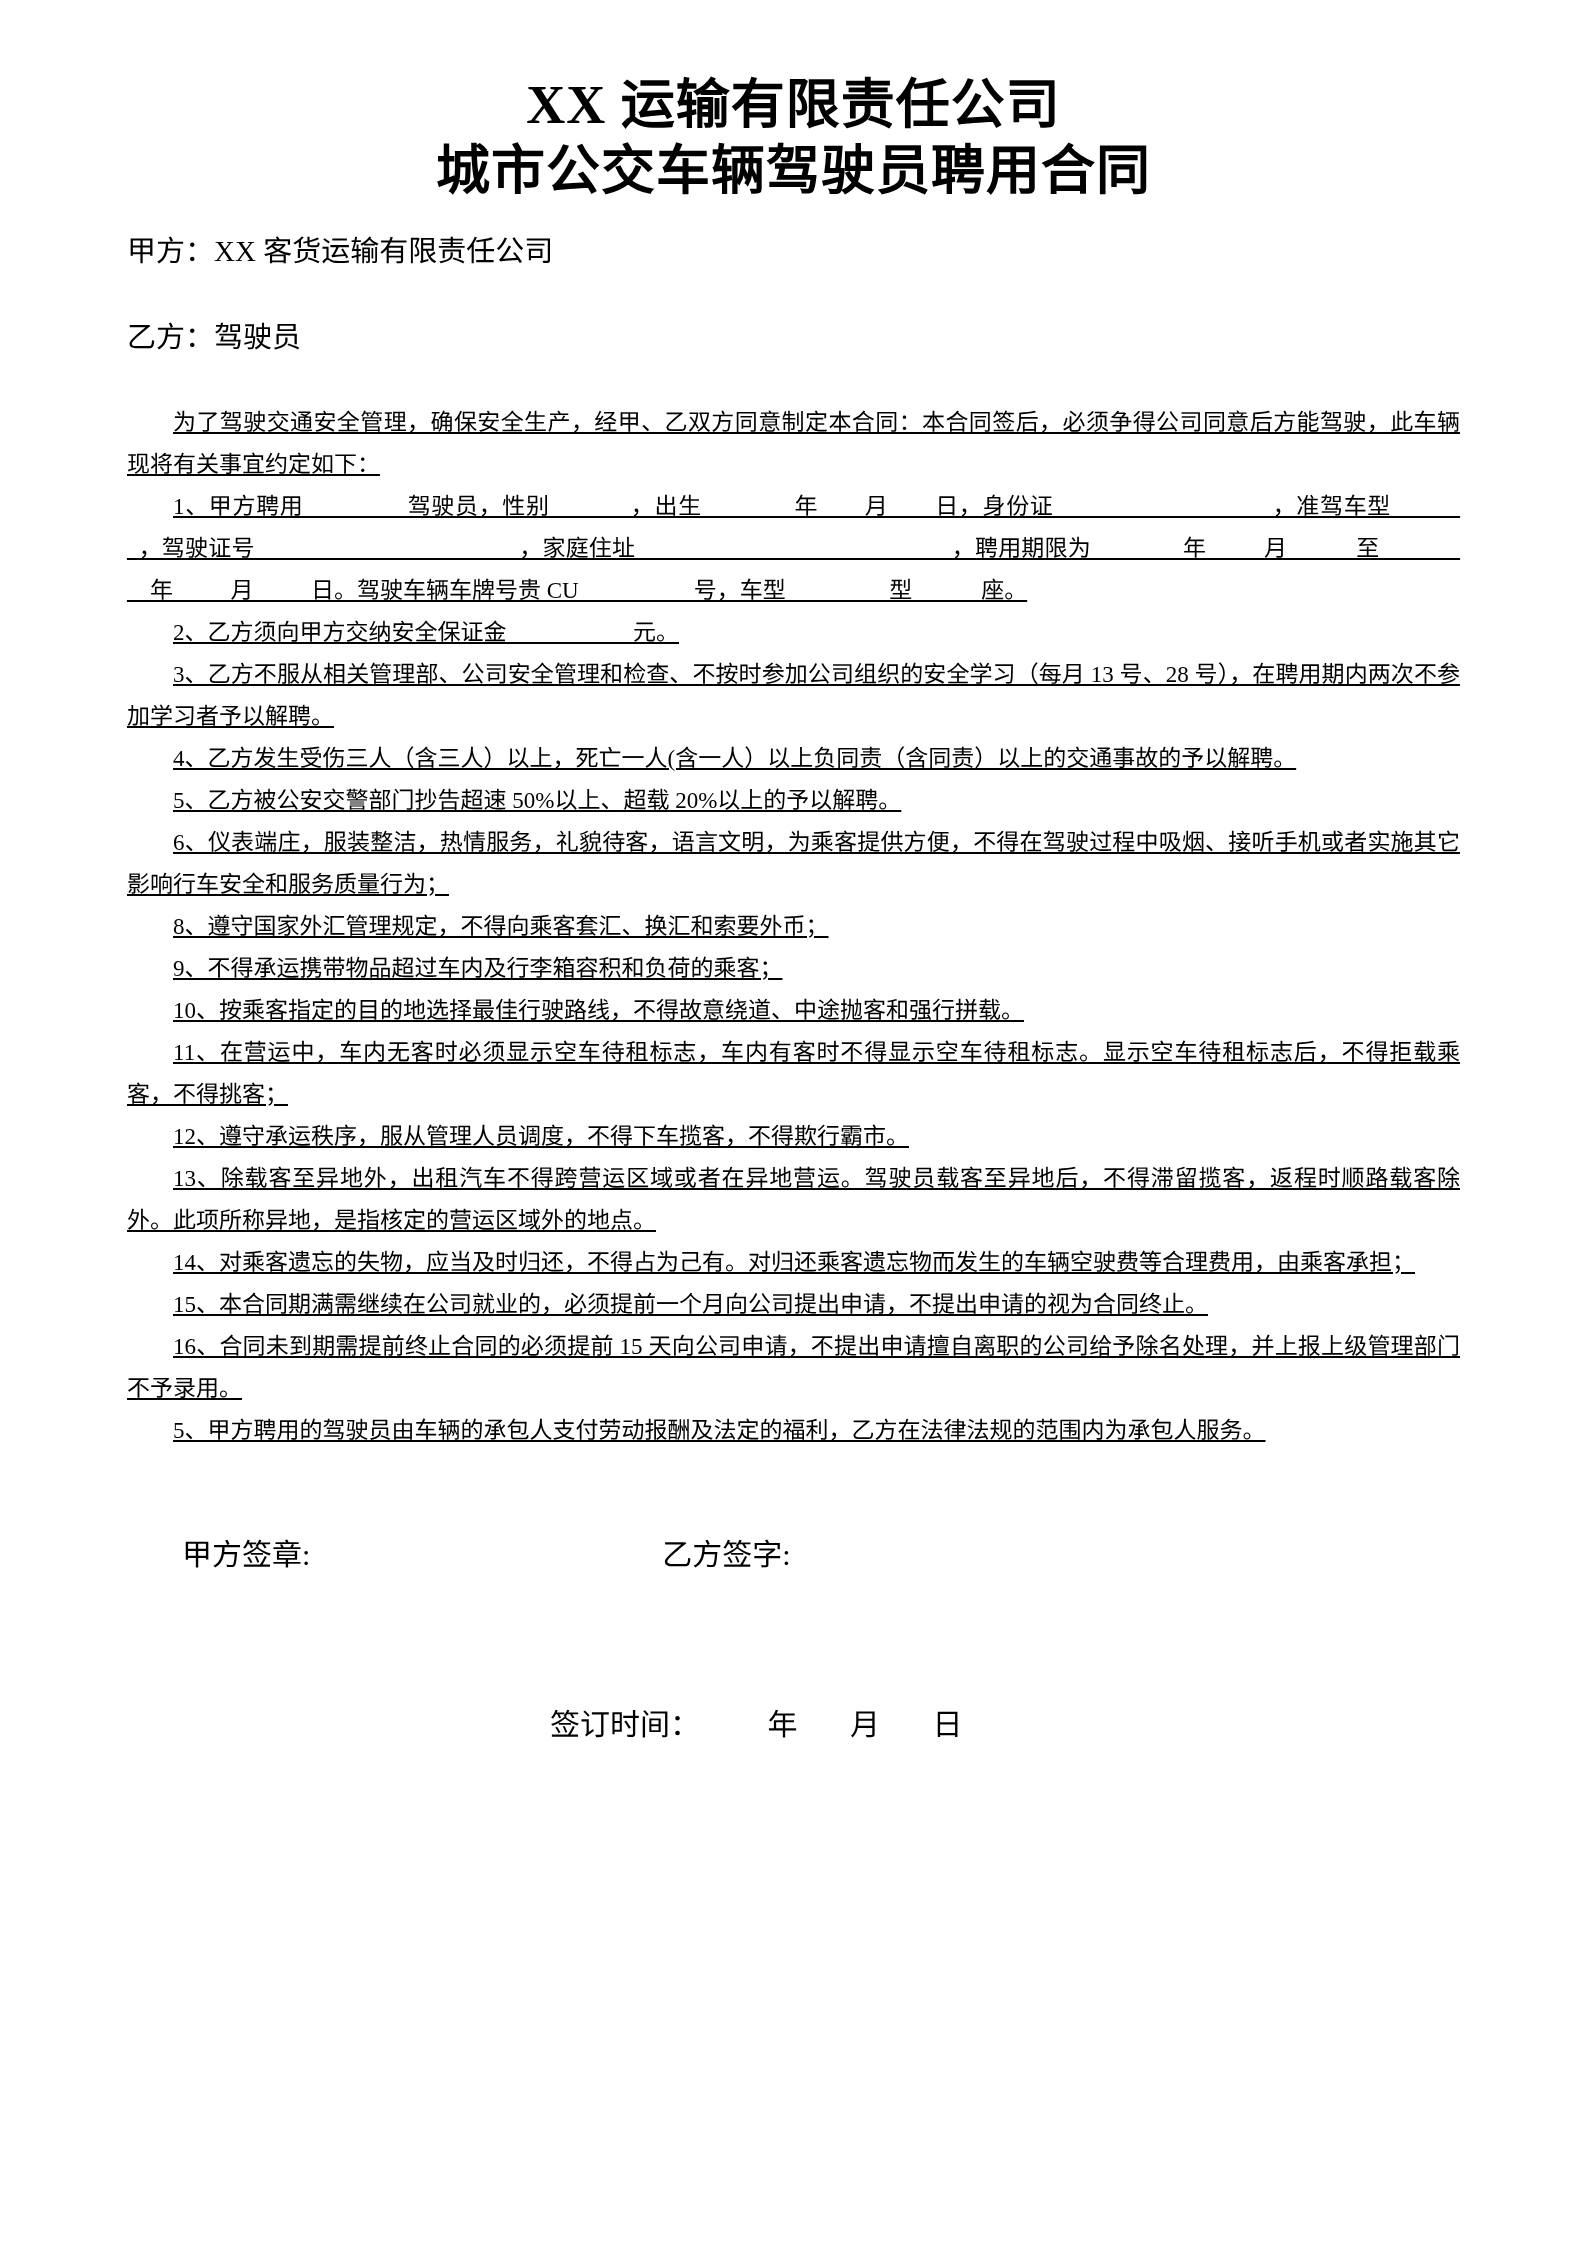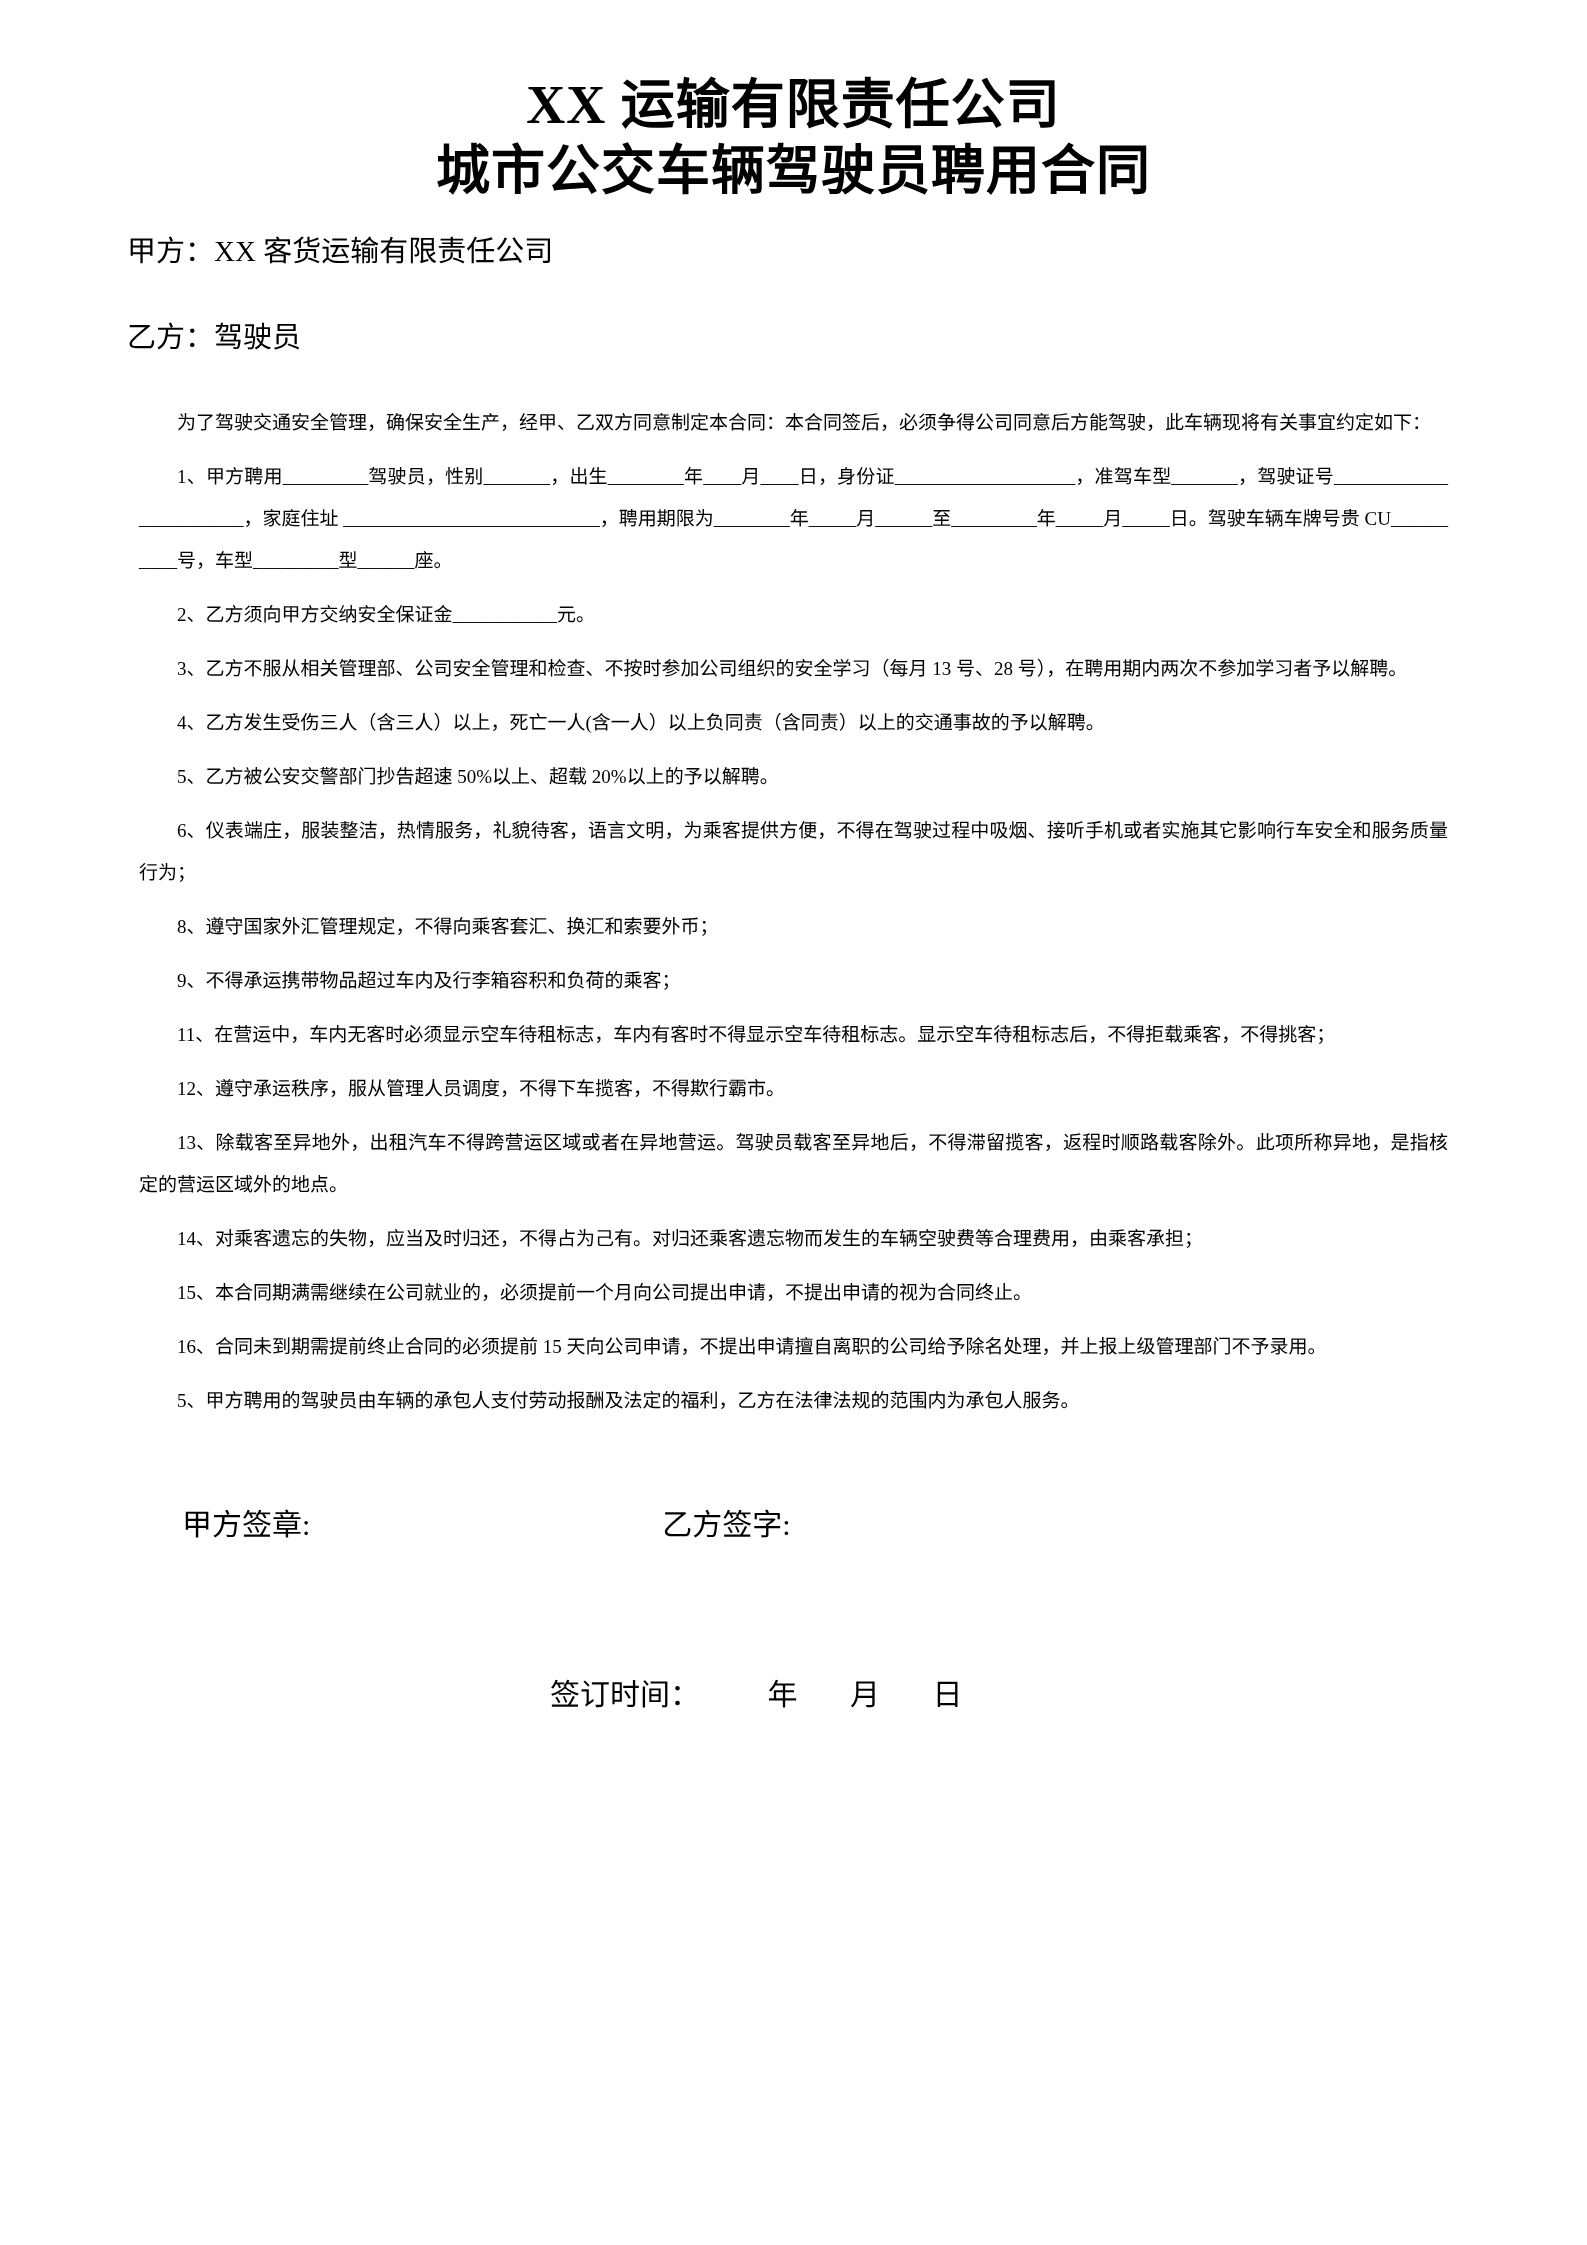--- a/index.html
+++ b/index.html
@@ -30,27 +30,28 @@
   }
   .doc-title.subtitle {
     margin-bottom: 26px;
   }
   .party-line {
     font-size: 29px;
     line-height: 42px;
     margin: 0 0 44px 0;
   }
   .body-text {
-    font-size: 19px;
+    font-size: 23px;
     line-height: 42px;
     text-align: justify;
     text-justify: inter-ideograph;
     text-indent: 2em;
-    margin: 12px;
+    margin: 0;
     word-break: break-all;
+    text-decoration: underline;
   }
   .signature-row {
     margin-top: 82px;
     display: flex;
     align-items: flex-start;
     font-size: 30px;
     line-height: 42px;
   }
   .signature-row .sig-a {
     margin-left: 55px;
@@ -80,20 +81,21 @@
   <p class="body-text">为了驾驶交通安全管理，确保安全生产，经甲、乙双方同意制定本合同：本合同签后，必须争得公司同意后方能驾驶，此车辆现将有关事宜约定如下：</p>
 
   <p class="body-text">1、甲方聘用_________驾驶员，性别_______，出生________年____月____日，身份证___________________，准驾车型_______，驾驶证号_______________________，家庭住址 ___________________________，聘用期限为________年_____月______至_________年_____月_____日。驾驶车辆车牌号贵 CU__________号，车型_________型______座。</p>
   <p class="body-text">2、乙方须向甲方交纳安全保证金___________元。</p>
   <p class="body-text">3、乙方不服从相关管理部、公司安全管理和检查、不按时参加公司组织的安全学习（每月 13 号、28 号），在聘用期内两次不参加学习者予以解聘。</p>
   <p class="body-text">4、乙方发生受伤三人（含三人）以上，死亡一人(含一人）以上负同责（含同责）以上的交通事故的予以解聘。</p>
   <p class="body-text">5、乙方被公安交警部门抄告超速 50%以上、超载 20%以上的予以解聘。</p>
   <p class="body-text">6、仪表端庄，服装整洁，热情服务，礼貌待客，语言文明，为乘客提供方便，不得在驾驶过程中吸烟、接听手机或者实施其它影响行车安全和服务质量行为；</p>
   <p class="body-text">8、遵守国家外汇管理规定，不得向乘客套汇、换汇和索要外币；</p>
   <p class="body-text">9、不得承运携带物品超过车内及行李箱容积和负荷的乘客；</p>
+  <p class="body-text">10、按乘客指定的目的地选择最佳行驶路线，不得故意绕道、中途抛客和强行拼载。</p>
   <p class="body-text">11、在营运中，车内无客时必须显示空车待租标志，车内有客时不得显示空车待租标志。显示空车待租标志后，不得拒载乘客，不得挑客；</p>
   <p class="body-text">12、遵守承运秩序，服从管理人员调度，不得下车揽客，不得欺行霸市。</p>
   <p class="body-text">13、除载客至异地外，出租汽车不得跨营运区域或者在异地营运。驾驶员载客至异地后，不得滞留揽客，返程时顺路载客除外。此项所称异地，是指核定的营运区域外的地点。</p>
   <p class="body-text">14、对乘客遗忘的失物，应当及时归还，不得占为己有。对归还乘客遗忘物而发生的车辆空驶费等合理费用，由乘客承担；</p>
   <p class="body-text">15、本合同期满需继续在公司就业的，必须提前一个月向公司提出申请，不提出申请的视为合同终止。</p>
   <p class="body-text">16、合同未到期需提前终止合同的必须提前 15 天向公司申请，不提出申请擅自离职的公司给予除名处理，并上报上级管理部门不予录用。</p>
   <p class="body-text">5、甲方聘用的驾驶员由车辆的承包人支付劳动报酬及法定的福利，乙方在法律法规的范围内为承包人服务。</p>
 
   <div class="signature-row">
     <span class="sig-a">甲方签章:</span>

